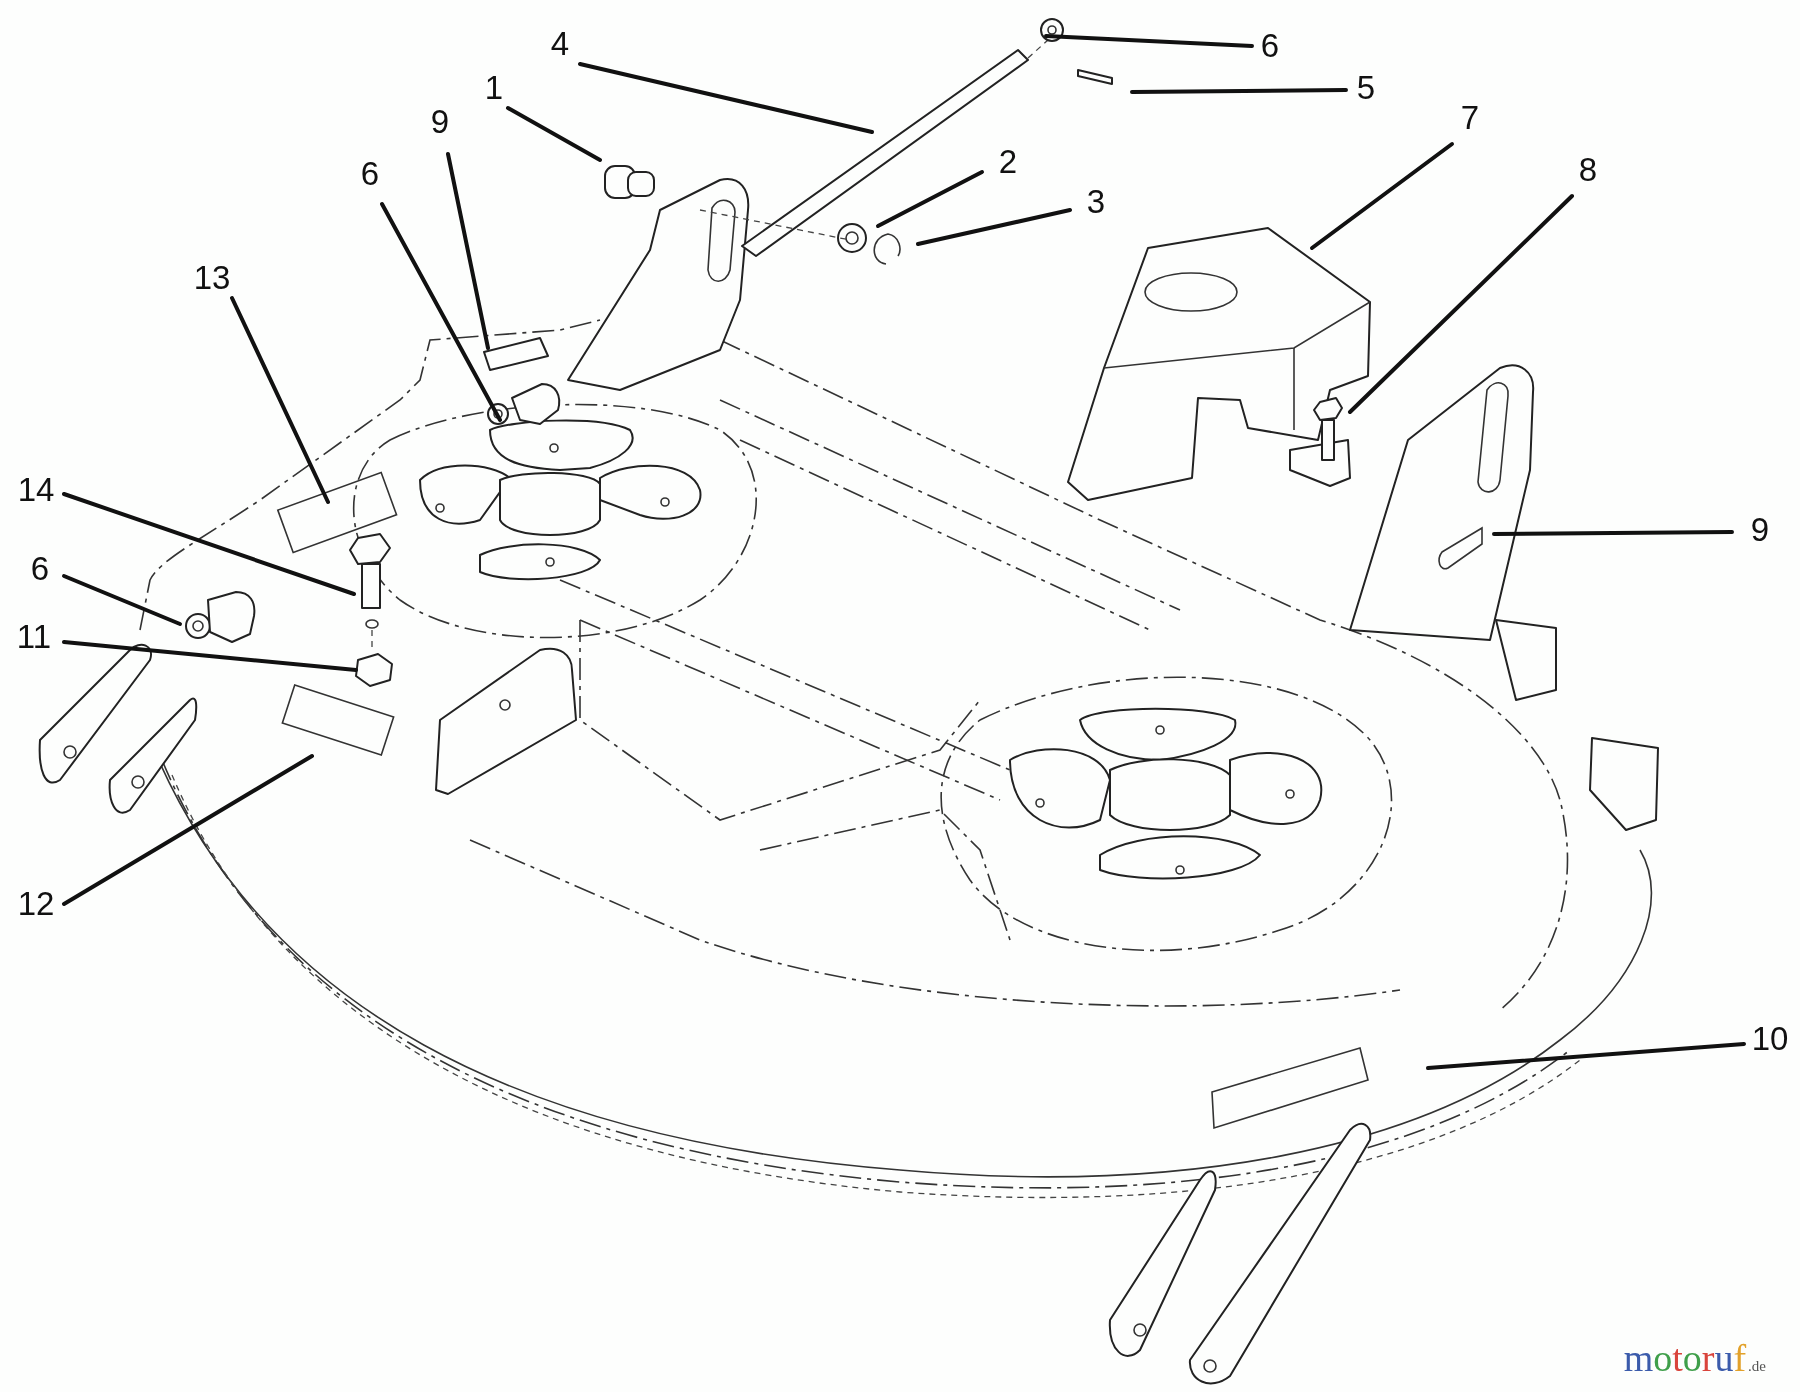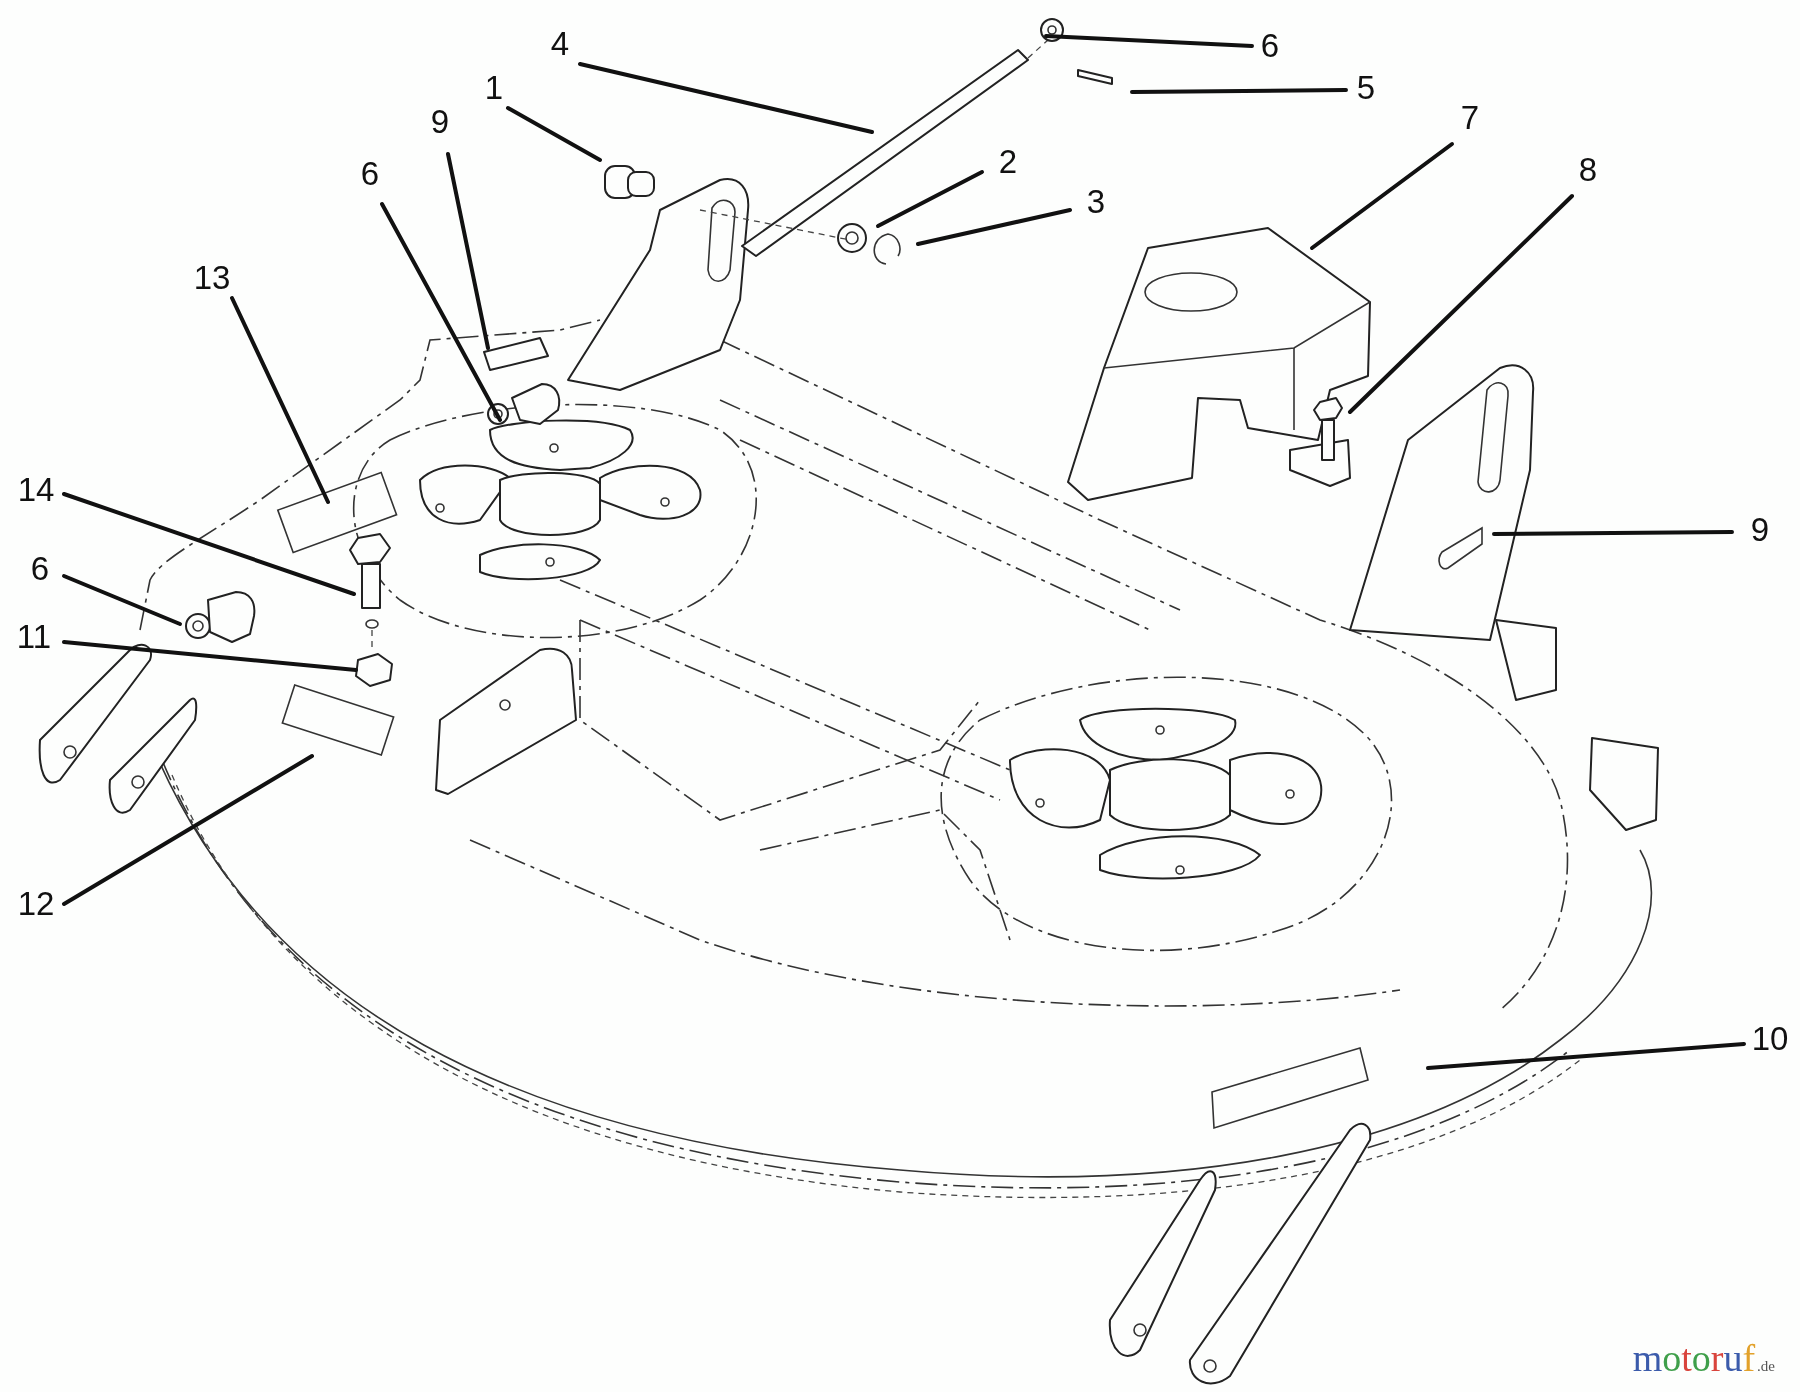--- a/index.html
+++ b/index.html
@@ -5,21 +5,21 @@
   html, body { margin: 0; padding: 0; background: #fdfefd; }
   body { width: 1800px; height: 1392px; overflow: hidden; position: relative;
          font-family: "Liberation Sans", sans-serif; }
   #canvas { position: absolute; left: 0; top: 0; width: 1800px; height: 1392px; }
   .callout-label { font-family: "Liberation Sans", sans-serif; font-size: 33px; fill: #111; }
   .leader { stroke: #111; stroke-width: 4; fill: none; stroke-linecap: round; }
   .part { stroke: #222; stroke-width: 2; fill: #fdfefd; stroke-linejoin: round; }
   .part-thin { stroke: #333; stroke-width: 1.6; fill: none; }
   .dash { stroke: #333; stroke-width: 1.6; fill: none; stroke-dasharray: 22 6 4 6; }
   .dash-fine { stroke: #444; stroke-width: 1.3; fill: none; stroke-dasharray: 6 5; }
-  .watermark { position: absolute; right: 25px; bottom: 12px; font-family: "Liberation Serif", serif;
+  .watermark { position: absolute; right: 34px; bottom: 12px; font-family: "Liberation Serif", serif;
                font-size: 38px; letter-spacing: 0px; }
   .watermark span { display: inline-block; }
   .watermark .tld { font-size: 15px; color: #555; margin-left: 2px; }
 </style>
 </head>
 <body>
 
 <svg id="canvas" viewBox="0 0 1800 1392" xmlns="http://www.w3.org/2000/svg">
 
   <g>

